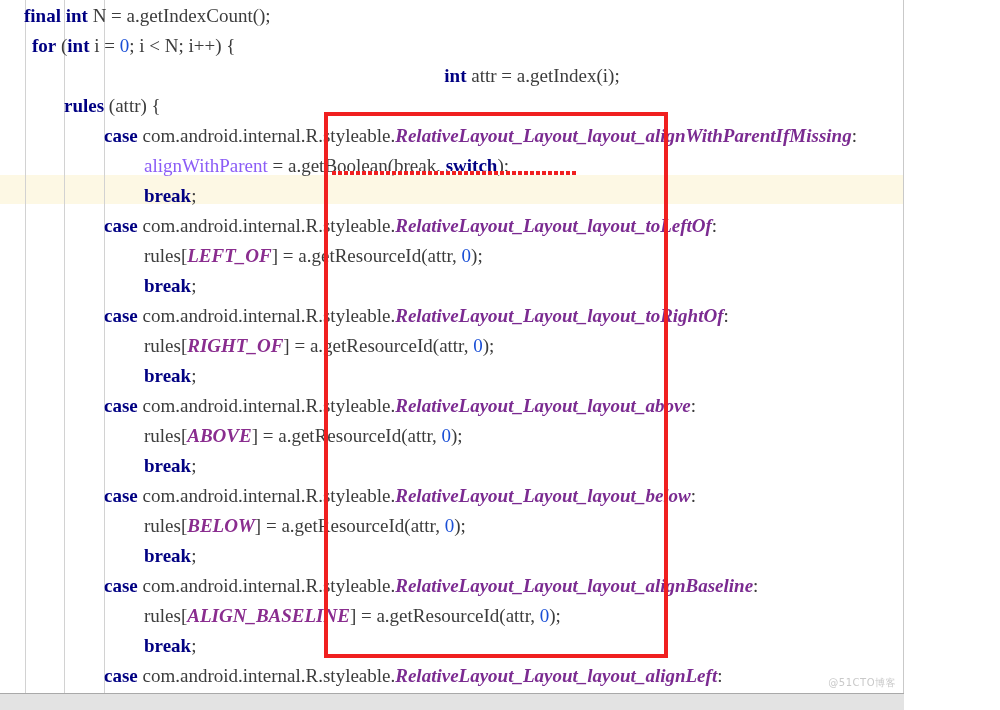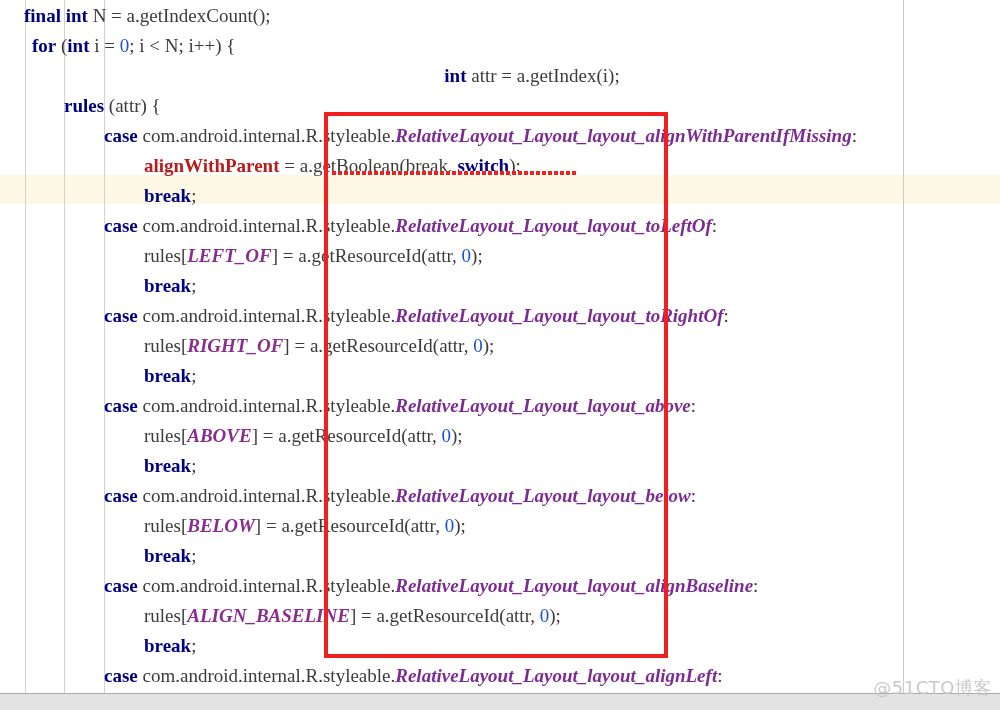--- a/index.html
+++ b/index.html
@@ -2,21 +2,21 @@
 <html><head>
 <meta charset="utf-8">
 <style>
   html,body{margin:0;padding:0;}
   body{
     width:1000px;height:710px;overflow:hidden;
     background:#ffffff;
     font-family:"Liberation Serif","DejaVu Serif",serif;
   }
   #stage{
-    position:relative;width:1000px;height:710px;
+    position:relative;width:904px;height:710px;
     background:#ffffff;overflow:hidden;
   }
 
   
   .code-surface{
     position:absolute;left:0;top:0;width:1000px;height:693px;
     background:#ffffff;overflow:hidden;
   }
 
   
@@ -45,21 +45,21 @@
     color:#3c3c3c;
   }
   .line .pad{display:inline-block;}
 
   
   .kw   { color:#000082; font-weight:bold; }
   .num  { color:#1a4fd6; }
   .plain{ color:#3c3c3c; }
   .styl { color:#7b2b91; font-weight:bold; font-style:italic; }
   .const{ color:#8a2d8f; font-weight:bold; font-style:italic; }
-  .field{ color:#b91c1c; font-weight:bold; }
+  .field{ color:#8b5cf6; font-weight:normal; }
 
   
   .red-box{
     position:absolute;
     border:4px solid #f02020;
     box-sizing:border-box;
     pointer-events:none;
   }
   .red-underline{
     position:absolute;height:4px;
@@ -77,21 +77,21 @@
     background:#a9a9a9;
   }
   .bottom-bar{
     position:absolute;left:0;top:694px;width:1000px;height:16px;
     background:#e3e3e3;
   }
 
   .watermark{
     position:absolute;right:8px;top:676px;
     font-family:"DejaVu Sans","Liberation Sans",sans-serif;
-    font-size:18px;color:#c9c9c9;
+    font-size:10px;color:#c9c9c9;
     white-space:nowrap;
     letter-spacing:0.5px;
   }
 </style>
 </head>
 <body>
 
 <div id="stage">
 
   <div class="code-surface">

